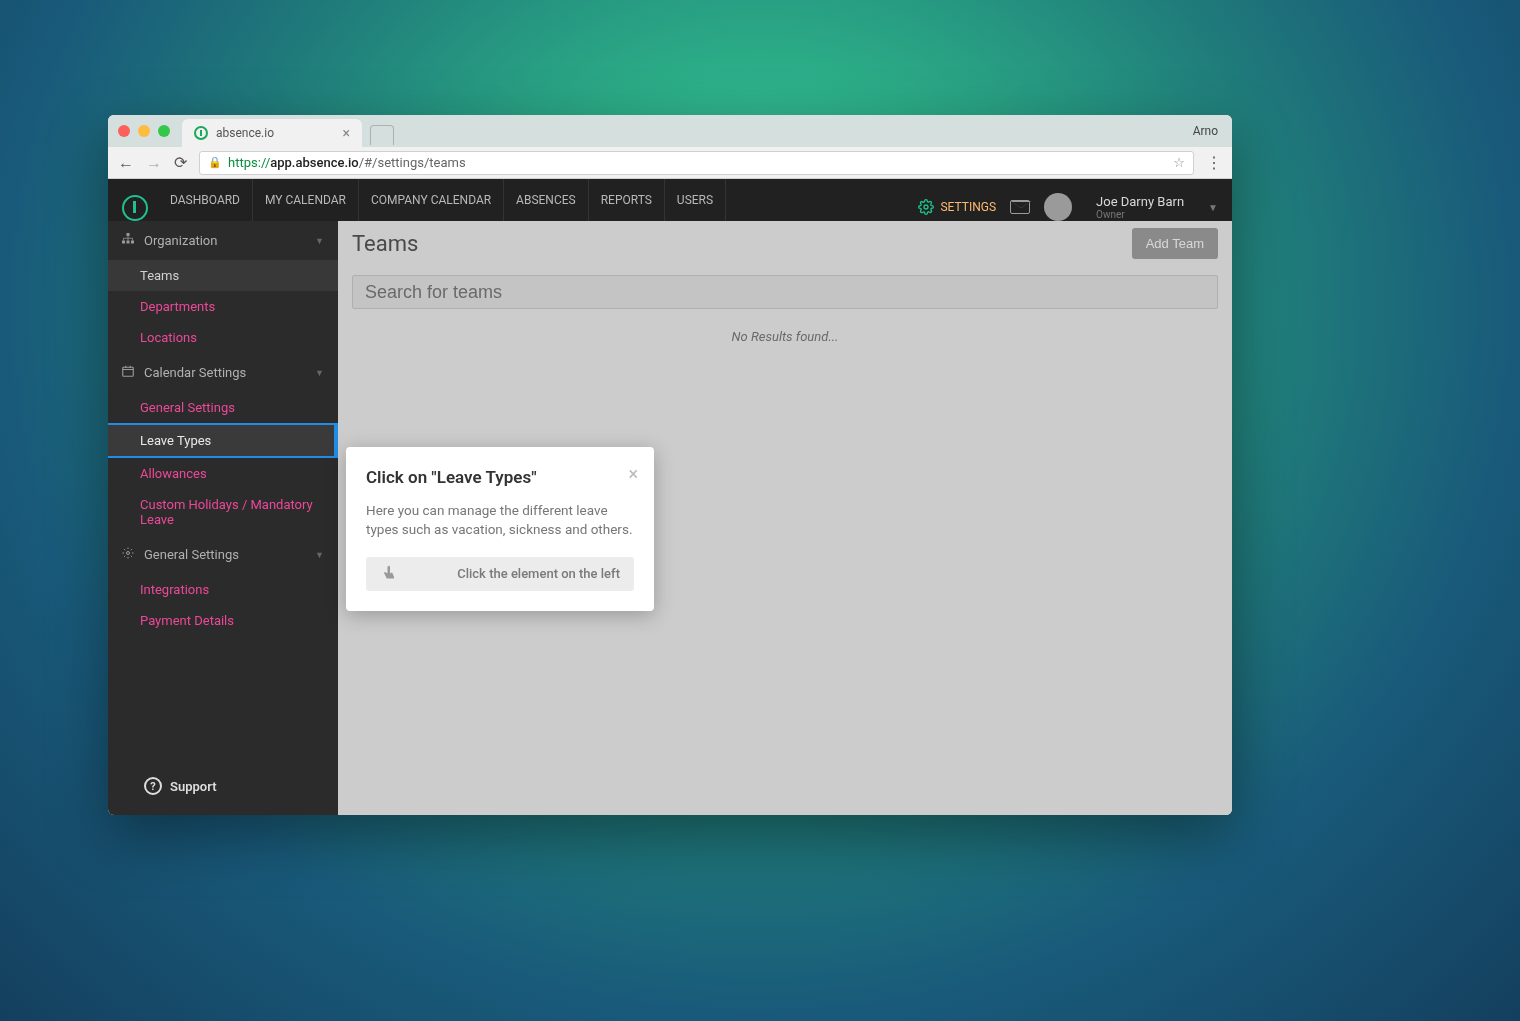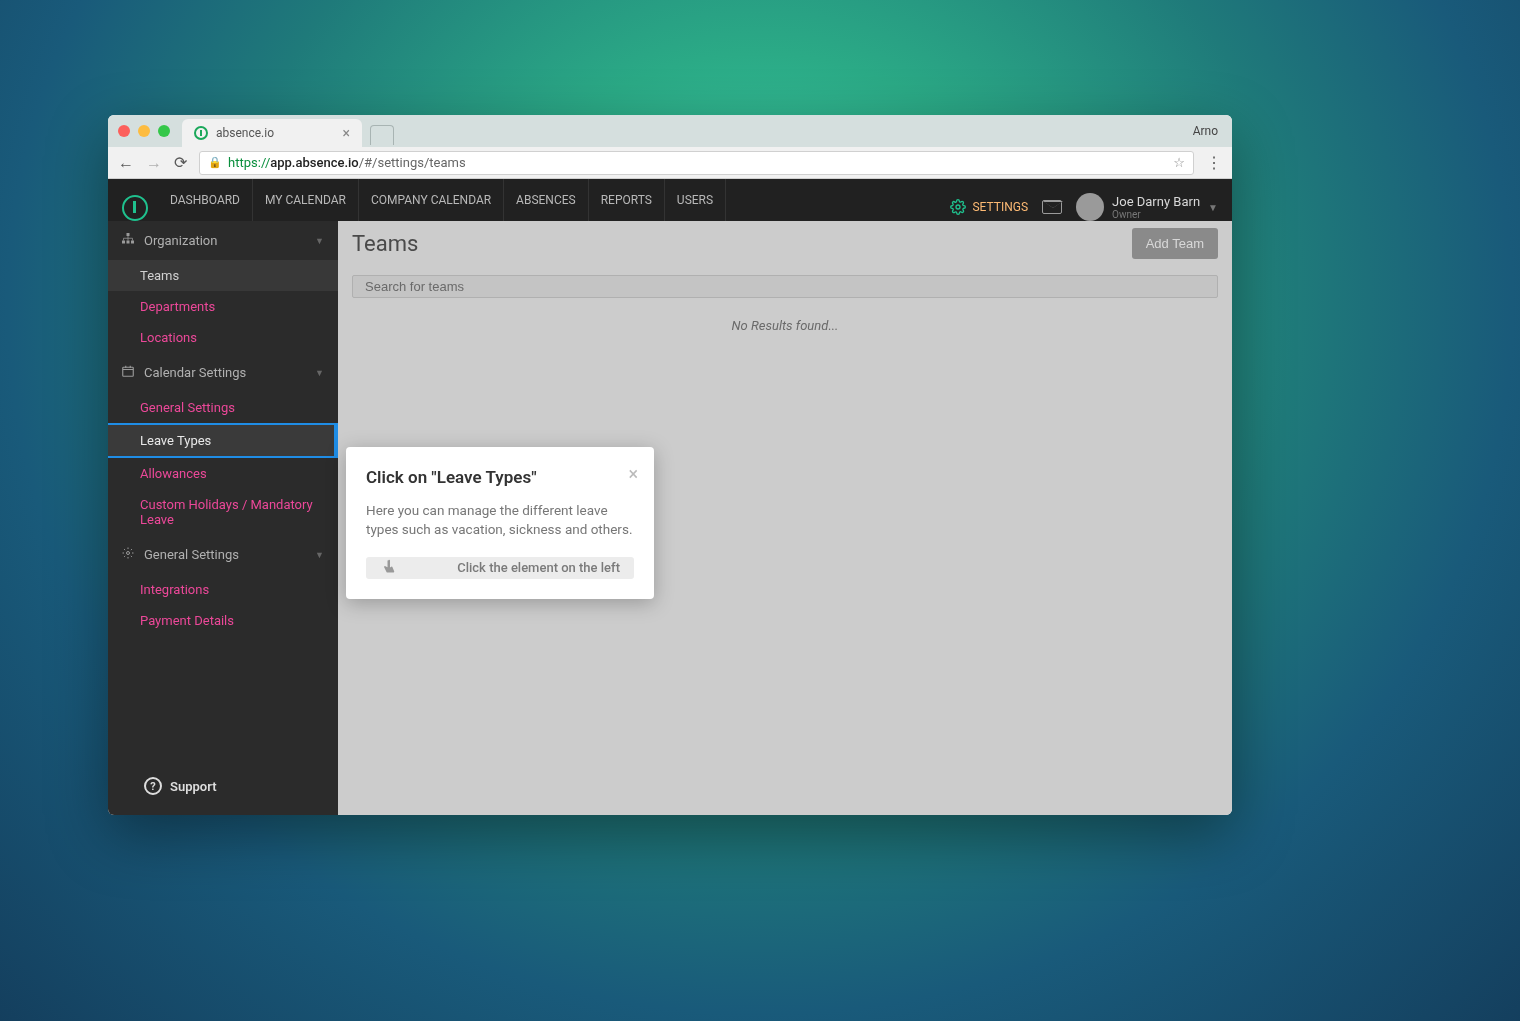--- a/index.html
+++ b/index.html
@@ -108,21 +108,21 @@
   width: 26px; height: 26px; border: 2.5px solid #1fc18e; border-radius: 50%; margin-right: 10px; position: relative;
 }
 .app-logo::after { content:""; position:absolute; left: 9px; top: 4px; width: 3px; height: 12px; background: #1fc18e; }
 .top-nav-item { padding: 0 12px; height: 42px; display:flex; align-items:center; cursor: pointer; border-right: 1px solid #333;}
 .header-right { margin-left: auto; display: flex; align-items: center; gap: 14px; }
 .settings-btn { color: #fdba74; display: flex; align-items: center; gap: 6px; font-size: 12px; }
 .gear-svg { width: 16px; height: 16px; }
 .mail-icon { width: 20px; height: 14px; border: 1.5px solid #9a9a9a; border-radius: 2px; position: relative;}
 .mail-icon::after { content:""; position:absolute; left:0; top:0; width:0; height:0; border-left: 10px solid transparent; border-right: 10px solid transparent; border-top: 7px solid #9a9a9a;}
 .mail-icon::before { content:""; position:absolute; left:1px; top:1px; width:0; height:0; border-left: 9px solid transparent; border-right: 9px solid transparent; border-top: 6px solid #212121; z-index:1;}
-.user-area { display: flex; align-items: center; gap: 8px; }
+.user-area { display: flex; align-items: center; gap: 24px; }
 .avatar { width: 28px; height: 28px; border-radius: 50%; background: #9a9a9a; }
 .user-info { display: flex; flex-direction: column; }
 .user-name { color: #d8d8d8; font-size: 13px; }
 .user-role { color: #777; font-size: 10px; }
 .dropdown-caret { color: #777; font-size: 10px; }
 
 .app-body { flex: 1; display: flex; position: relative; }
 
 .sidebar {
   width: 230px;
@@ -156,25 +156,25 @@
   position: relative;
   display: flex;
   flex-direction: column;
 }
 .content-header { height: 44px; display: flex; align-items: center; padding: 0 14px; }
 .page-title { font-size: 22px; color: #4a4a4a; font-weight: 400; }
 .add-btn { margin-left: auto; background: #8a8a8a; color: #d8d8d8; padding: 8px 14px; border-radius: 3px; font-size: 13px; cursor: pointer; border:none;}
 .search-wrap { padding: 10px 14px; }
 .search-input {
   width: 100%;
-  height: 23px;
+  height: 34px;
   border: 1px solid #b0b0b0;
   background: #c4c4c4;
   padding: 0 12px;
-  font-size: 13px;
+  font-size: 18px;
   color: #555;
   border-radius: 2px;
 }
 .search-input::placeholder { color: #6a6a6a; }
 .no-results { text-align: center; font-style: italic; color: #6a6a6a; font-size: 13px; padding: 10px 0; }
 
 .tooltip-popup {
   position: absolute;
   left: 238px;
   top: 226px;
@@ -184,21 +184,21 @@
   box-shadow: 0 4px 20px rgba(0,0,0,0.25);
   padding: 20px;
   z-index: 100;
 }
 .tooltip-title { font-size: 17px; font-weight: 600; color: #333; margin-bottom: 14px; }
 .tooltip-close { position: absolute; right: 16px; top: 16px; color: #bbb; font-size: 18px; cursor: pointer; }
 .tooltip-body { font-size: 13.5px; color: #777; line-height: 1.4; margin-bottom: 18px;}
 .tooltip-action {
   background: #ececec;
   border-radius: 3px;
-  padding: 0 14px;
+  padding: 6px 14px;
   display: flex;
   align-items: center;
   gap: 14px;
   color: #888;
   font-size: 13px;
 }
 .tap-icon { width: 20px; height: 22px; position: relative; }
 .tap-icon svg { width:100%; height:100%; }
 .tooltip-action-text { flex:1; text-align: right; font-weight: 500; color: #7a7a7a;}
 </style>

